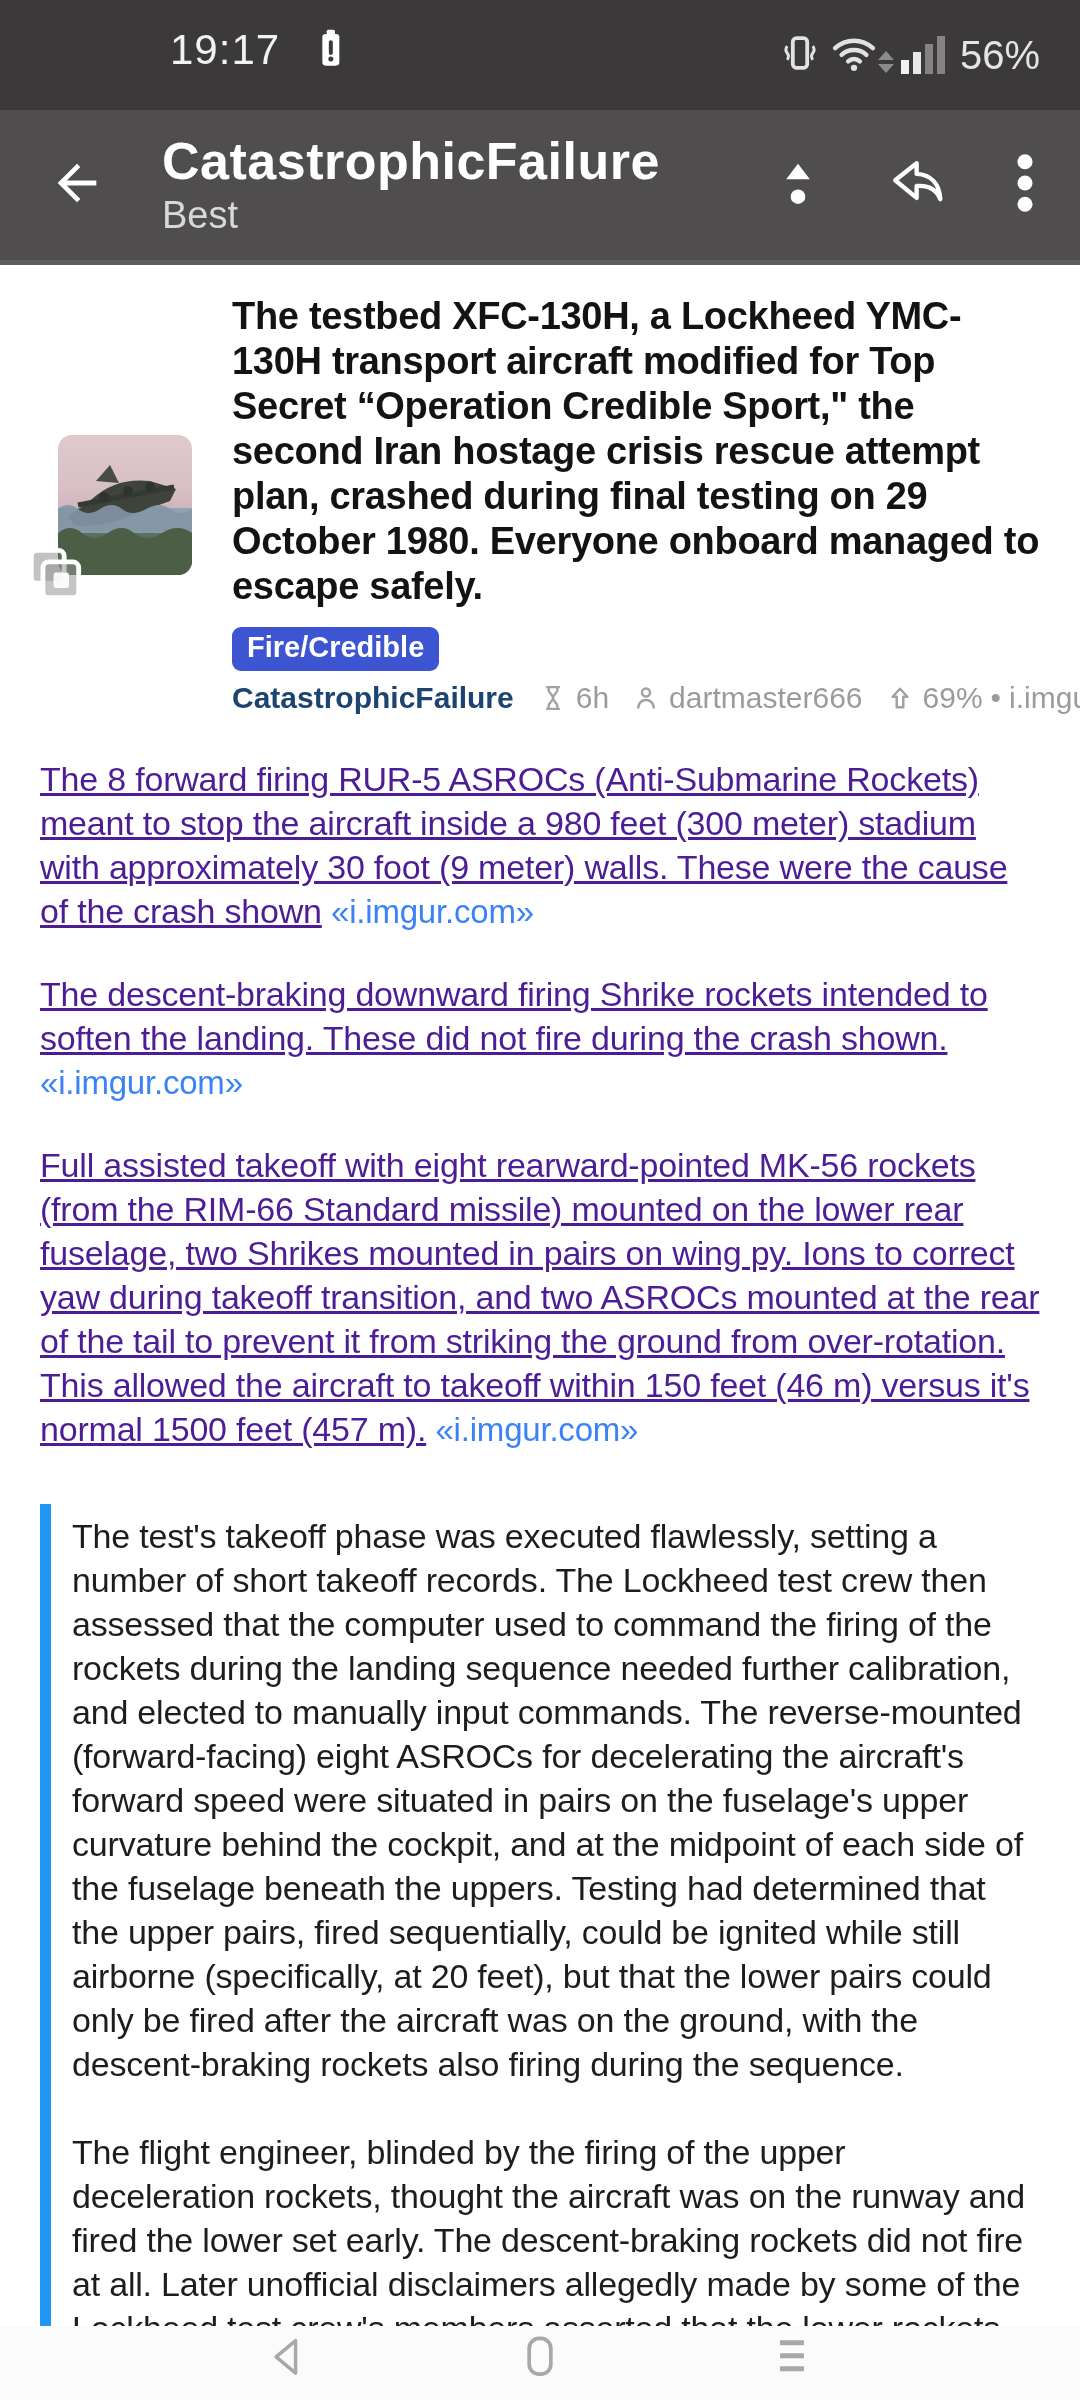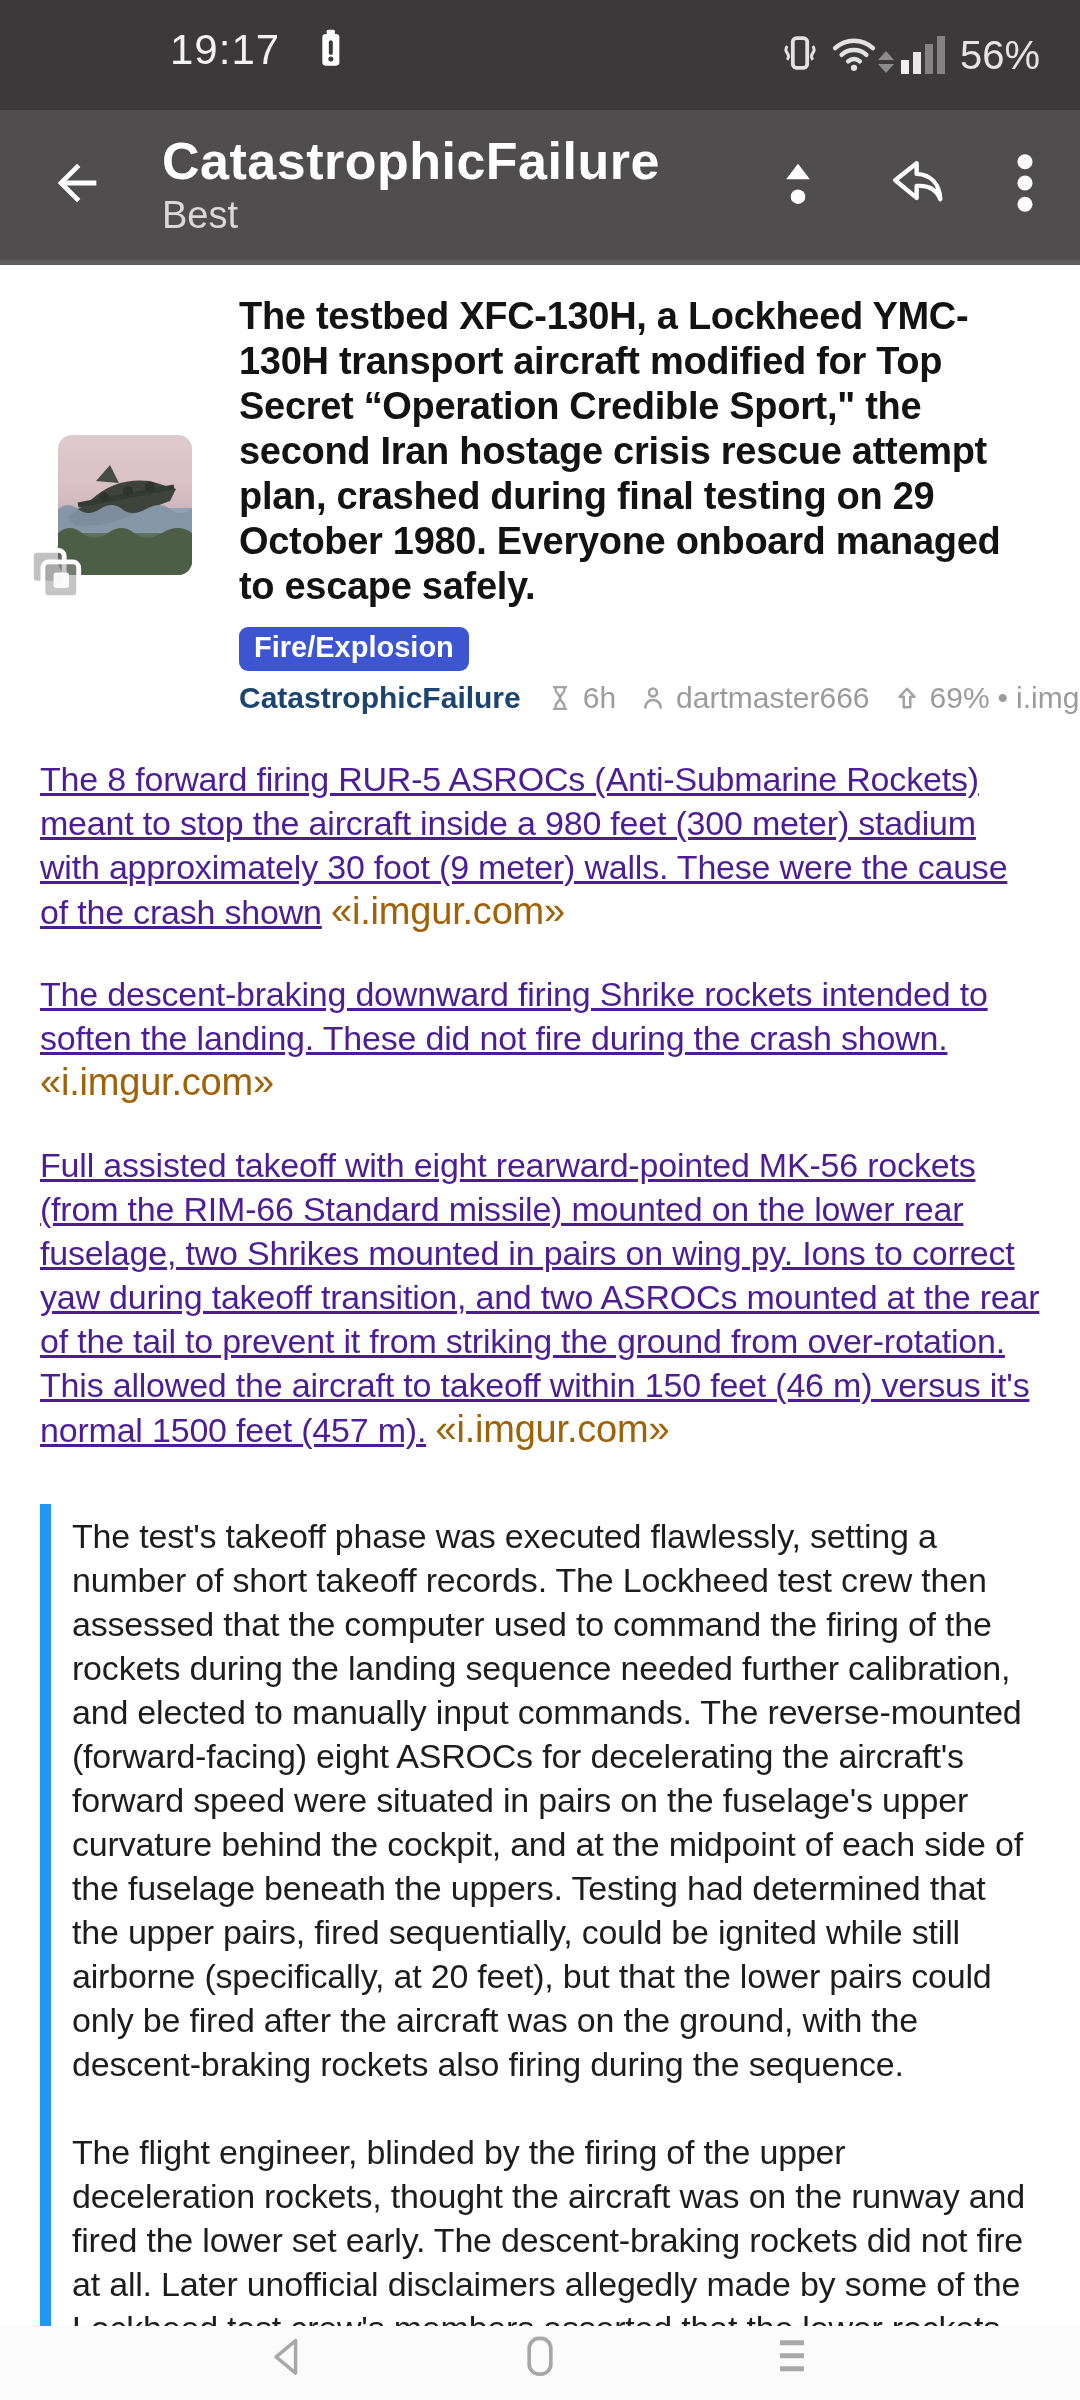--- a/index.html
+++ b/index.html
@@ -25,42 +25,42 @@
   .ab-back{flex:none;margin-right:56px;cursor:pointer;}
   .ab-titles{flex:1;min-width:0;}
   .ab-title{color:#fff;font-size:52px;font-weight:bold;letter-spacing:.5px;line-height:56px;}
   .ab-sub{color:#d8d8d8;font-size:38px;margin-top:5px;}
   .ab-actions{display:flex;align-items:center;gap:62px;}
   .ab-actions > div{cursor:pointer;}
 
   
   .content{position:absolute;top:270px;bottom:72px;left:0;right:0;overflow:hidden;background:#fff;}
 
-  .post-header{display:flex;align-items:center;padding:24px 30px 0 58px;gap:7px;}
+  .post-header{display:flex;align-items:center;padding:24px 30px 0 58px;}
   .thumb-wrap{position:relative;width:134px;height:140px;flex:none;margin-right:40px;}
   .thumb{width:134px;height:140px;border-radius:14px;overflow:hidden;position:relative;
     background:linear-gradient(#decace 0%,#d8bfc4 40%,#cfb6bd 52%,#93a2b0 52%,#8a99a7 70%,#5d7360 70%,#47583f 88%,#3c4c36 100%);}
   .thumb svg{position:absolute;left:0;top:0;}
   .gallery-icon{position:absolute;left:-32px;bottom:-32px;}
 
   .post-right{flex:1;min-width:0;padding-right:8px;}
   .post-title{margin:0;font-size:38px;line-height:45px;font-weight:bold;color:#131313;letter-spacing:-0.3px;}
   .flair-row{margin-top:18px;}
   .flair{display:inline-block;background:#3d55d0;color:#fff;font-size:29px;font-weight:bold;
     line-height:29px;padding:6px 15px 9px;border-radius:9px;}
   .meta{margin-top:10px;display:flex;align-items:center;font-size:30px;color:#9b9b9b;white-space:nowrap;}
   .meta .sub{color:#1c4470;font-weight:bold;margin-right:24px;cursor:pointer;}
   .meta .mico{display:inline-flex;margin:0 8px 0 0;flex:none;}
   .meta .mtext{margin-right:22px;}
   .meta .dot{margin:0 8px;}
 
   .selftext{padding:4px 40px 0;font-size:34px;line-height:44px;color:#1d1d1d;letter-spacing:-0.2px;}
   .linkp{margin:38px 0 0;}
   .linkp a{color:#4c1d95;text-decoration:underline;cursor:pointer;}
-  .src{color:#a16207;font-size:38px;text-decoration:none;white-space:nowrap;}
+  .src{color:#3b82f6;font-size:33px;text-decoration:none;white-space:nowrap;}
   blockquote{margin:52px 0 0;border-left:11px solid #2196f3;padding:2px 6px 0 13px;}
   blockquote p{margin:8px;}
   blockquote p + p{margin-top:44px;}
 
   
   .nav-bar{position:absolute;bottom:0;left:0;right:0;height:72px;background:#fbfbfb;
     display:flex;align-items:flex-start;justify-content:center;gap:200px;padding-top:2px;}
   .nav-bar > div{cursor:pointer;}
 </style>
 </head>
@@ -165,21 +165,21 @@
           <rect x="2.2" y="2.2" width="13.6" height="13.6" rx="2.4" fill="rgba(120,120,120,.45)" stroke="#fff" stroke-width="2"></rect>
           <rect x="7" y="7" width="14.8" height="14.8" rx="2.4" fill="rgba(150,150,150,.55)" stroke="#fff" stroke-width="2"></rect>
           <rect x="11.4" y="11.4" width="6.4" height="6.4" rx="1" fill="#fff" opacity=".9"></rect>
         </svg>
       </div>
     </div>
 
     <div class="post-right">
       <h1 class="post-title">The testbed XFC-130H, a Lockheed YMC-130H transport aircraft modified for Top Secret “Operation Credible Sport," the second Iran hostage crisis rescue attempt plan, crashed during final testing on 29 October 1980. Everyone onboard managed to escape safely.</h1>
       <div class="flair-row">
-        <span class="flair">Fire/Explosion</span>
+        <span class="flair">Fire/Credible</span>
       </div>
       <div class="meta">
         <span class="sub">CatastrophicFailure</span>
         <span class="mico">
           <svg width="30" height="32" viewBox="0 0 24 24" fill="none" stroke="#a2a2a2" stroke-width="1.9" stroke-linecap="round">
             <path d="M7.3 3.3h9.4M7.3 20.7h9.4"></path>
             <path d="M8.5 3.3v2.3c0 2.9 3.5 3.4 3.5 6.4s-3.5 3.5-3.5 6.4v2.3"></path>
             <path d="M15.5 3.3v2.3c0 2.9-3.5 3.4-3.5 6.4s3.5 3.5 3.5 6.4v2.3"></path>
           </svg>
         </span>

